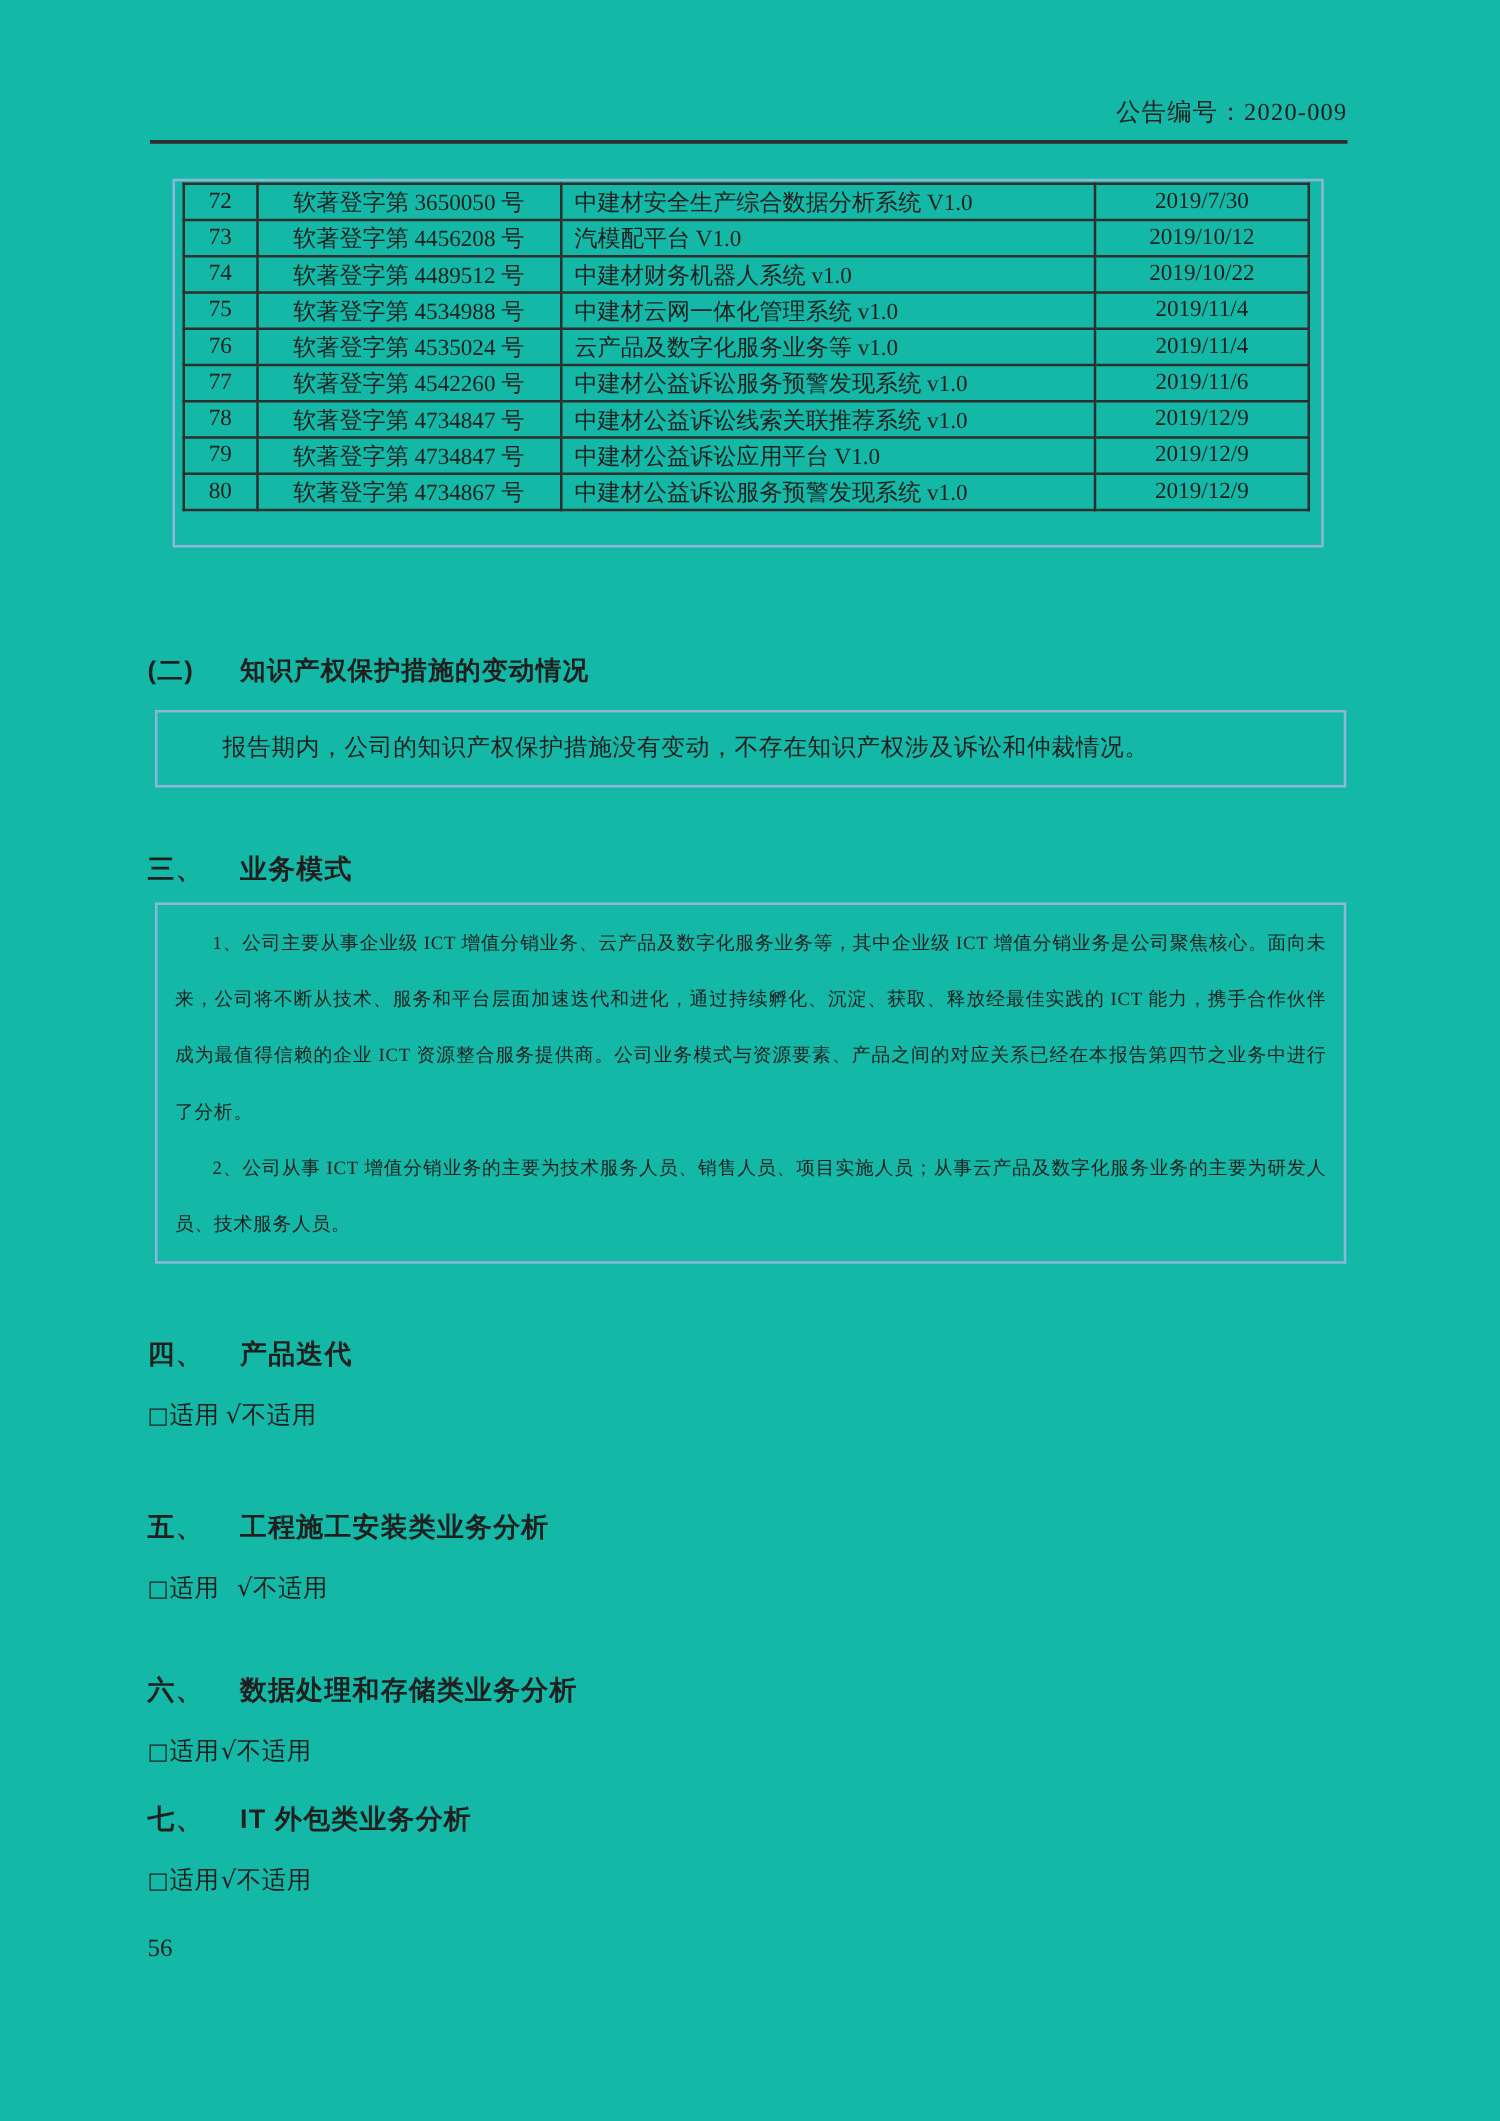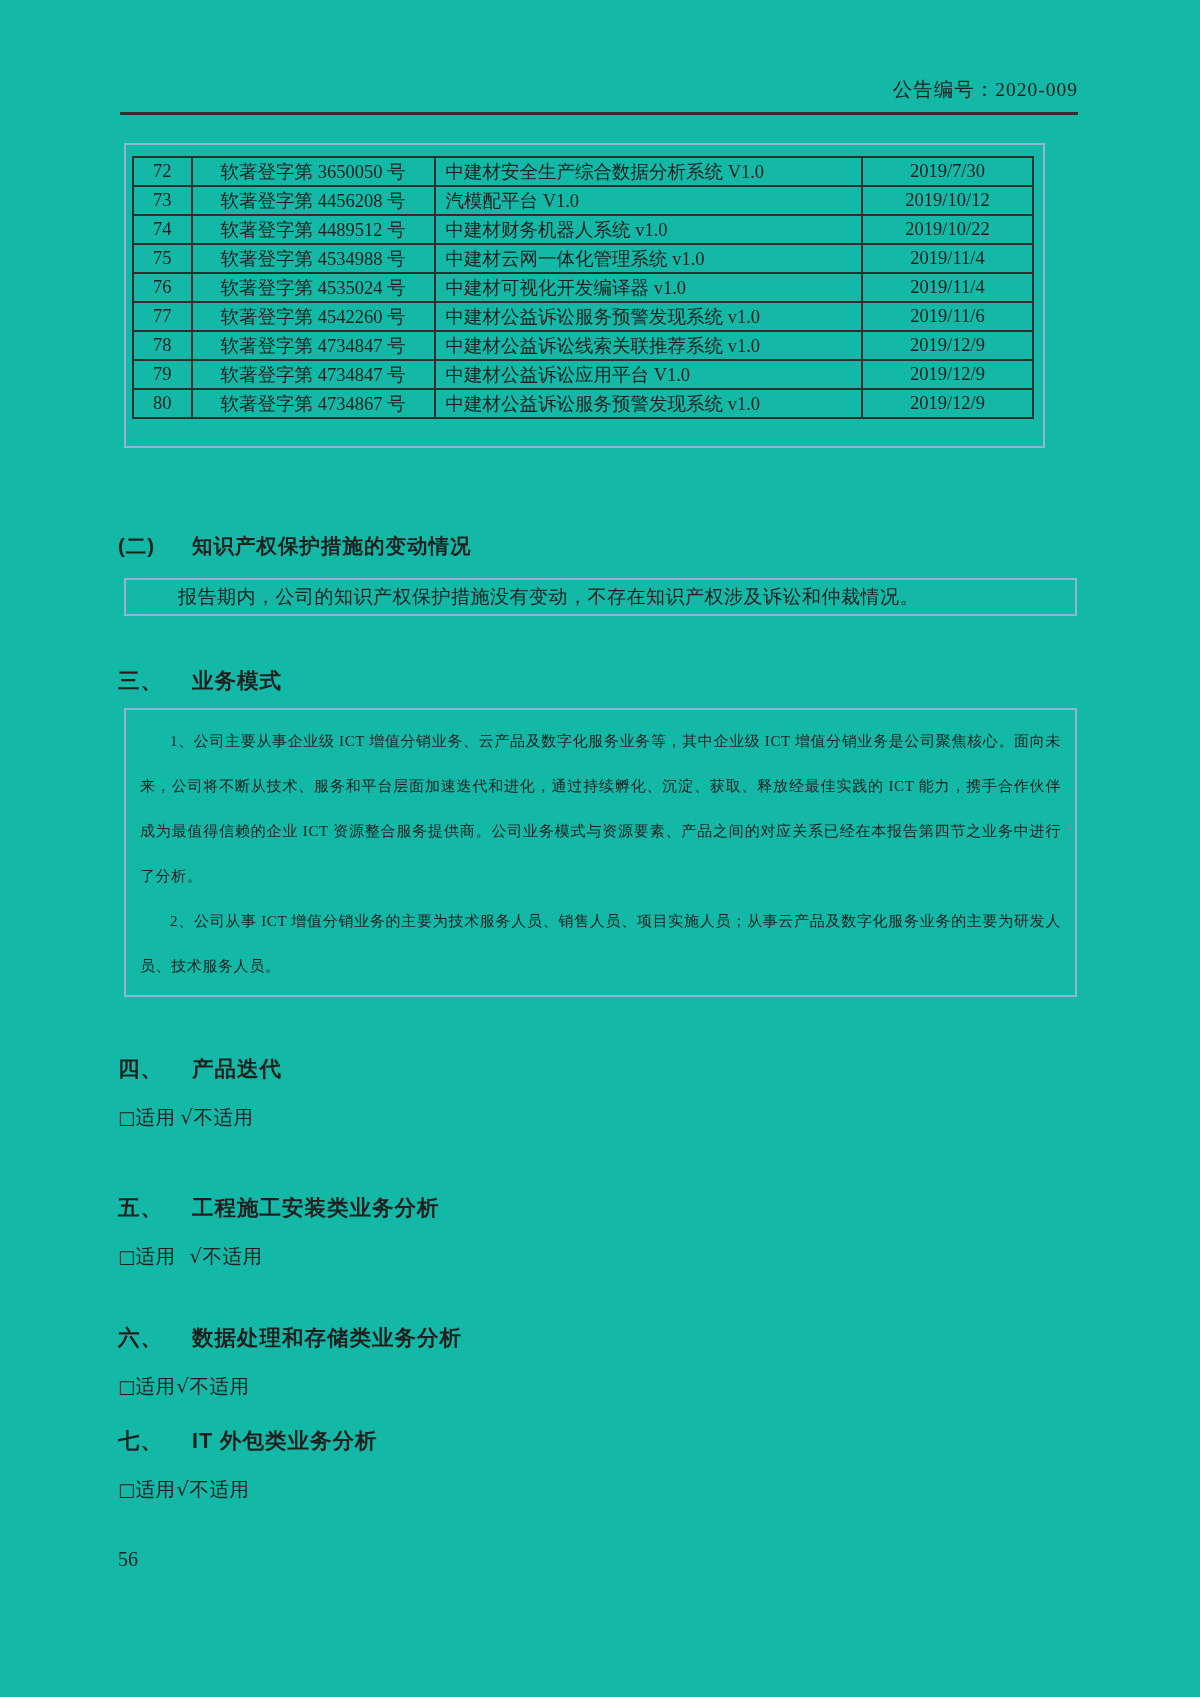--- a/index.html
+++ b/index.html
@@ -25,24 +25,24 @@
   }
   .header-rule {
     margin-top: 9px;
     margin-left: 2px;
     border-top: 3px solid #2e2e2e;
   }
 
   
   .table-box {
     margin-top: 28px;
-    margin-left: 6px;
+    margin-left: 20px;
     width: 921px;
     border: 2px solid var(--box-border);
-    padding: 11px 9px 27px 6px;
+    padding: 1px 9px 27px 6px;
   }
   table.copyright-table {
     width: 100%;
     border-collapse: collapse;
     font-size: 18.5px;
     table-layout: fixed;
   }
   .copyright-table td {
     border: 2px solid #2e2e2e;
     height: 29px;
@@ -73,21 +73,21 @@
   .mt-s5   { margin-top: 62px; }
   .mt-s6   { margin-top: 53px; }
   .mt-s7   { margin-top: 26px; }
 
   
   .note-box {
     margin-top: 18px;
     margin-left: 6px;
     width: 953px;
     border: 2px solid var(--box-border);
-    padding: 4px 14px;
+    padding: 16px 14px;
     font-size: 19px;
     line-height: 26px;
     letter-spacing: 0.5px;
   }
   .note-box p { text-indent: 2em; }
 
   .body-box {
     margin-top: 13px;
     margin-left: 6px;
     width: 953px;
@@ -160,21 +160,21 @@
           </tr>
           <tr>
             <td>75</td>
             <td>软著登字第 4534988 号</td>
             <td class="c-name">中建材云网一体化管理系统 v1.0</td>
             <td>2019/11/4</td>
           </tr>
           <tr>
             <td>76</td>
             <td>软著登字第 4535024 号</td>
-            <td class="c-name">中建材可视化开发编译器 v1.0</td>
+            <td class="c-name">云产品及数字化服务业务等 v1.0</td>
             <td>2019/11/4</td>
           </tr>
           <tr>
             <td>77</td>
             <td>软著登字第 4542260 号</td>
             <td class="c-name">中建材公益诉讼服务预警发现系统 v1.0</td>
             <td>2019/11/6</td>
           </tr>
           <tr>
             <td>78</td>

